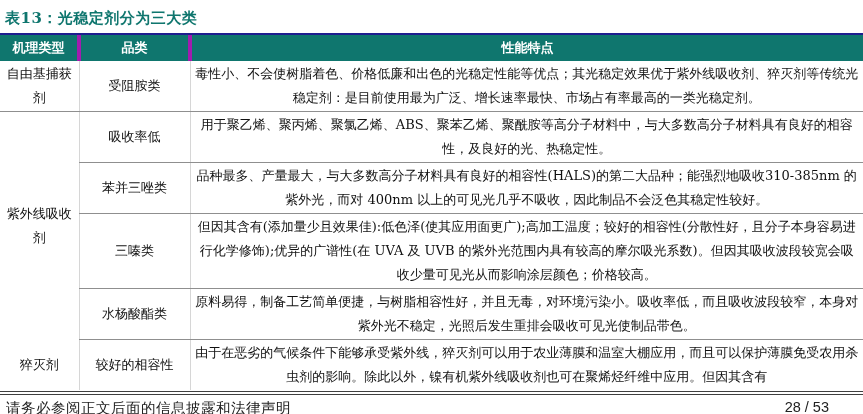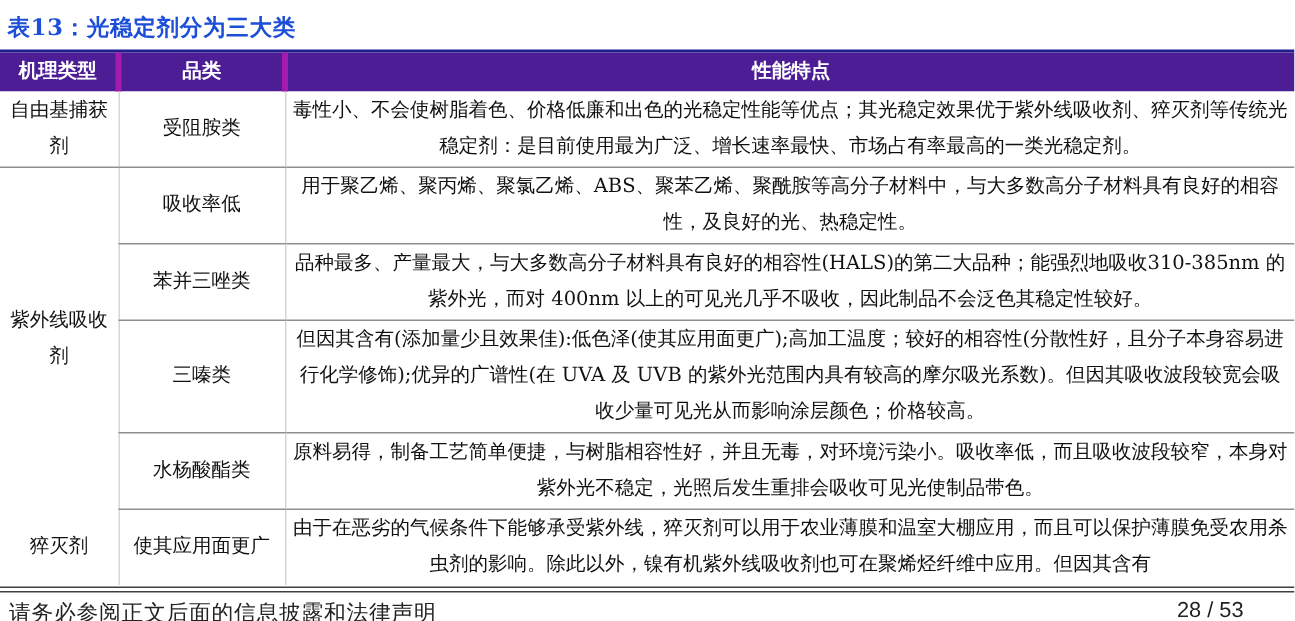--- a/index.html
+++ b/index.html
@@ -3,21 +3,21 @@
 <meta charset="utf-8">
 <style>
   * { margin: 0; padding: 0; box-sizing: border-box; }
   html, body { width: 863px; height: 414px; overflow: hidden; background: #ffffff; }
   body { font-family: "DejaVu Serif", "Liberation Serif", serif; color: #111; position: relative; }
 
   .page-title {
     margin: 9px 0 0 5px;
     font-size: 15px;
     font-weight: bold;
-    color: #1d4ed8;
+    color: #0f766e;
     letter-spacing: 0.5px;
   }
   .title-rule {
     margin-top: 5px;
     height: 0;
     border-top: 2px solid #1e1e8f;
   }
 
   table.stab-table {
     width: 863px;
@@ -29,21 +29,21 @@
     text-align: center;
     font-size: 13px;
     line-height: 24px;
     padding: 1px 4px;
   }
   .col-mech { width: 79px; }
   .col-cat  { width: 111px; }
   .col-feat { width: 673px; }
 
   thead th {
-    background: #4c1d95;
+    background: #0f766e;
     color: #ffffff;
     font-weight: bold;
     height: 25px;
     line-height: 23px;
     font-size: 13.5px;
   }
   thead th + th { border-left: 4px solid #a21caf; }
 
   tbody td { background: #ffffff; }
   tbody td.v-sep { border-left: 1px solid #d6d6d6; }
@@ -115,21 +115,21 @@
     <tr>
       <td class="cat v-sep row-line">三嗪类</td>
       <td class="feat v-sep row-line">但因其含有(添加量少且效果佳):低色泽(使其应用面更广);高加工温度；较好的相容性(分散性好，且分子本身容易进行化学修饰);优异的广谱性(在 UVA 及 UVB 的紫外光范围内具有较高的摩尔吸光系数)。但因其吸收波段较宽会吸收少量可见光从而影响涂层颜色；价格较高。</td>
     </tr>
     <tr class="group-end">
       <td class="cat v-sep">水杨酸酯类</td>
       <td class="feat v-sep">原料易得，制备工艺简单便捷，与树脂相容性好，并且无毒，对环境污染小。吸收率低，而且吸收波段较窄，本身对紫外光不稳定，光照后发生重排会吸收可见光使制品带色。</td>
     </tr>
     <tr>
       <td class="mech">猝灭剂</td>
-      <td class="cat v-sep">使其应用面更广</td>
+      <td class="cat v-sep">较好的相容性</td>
       <td class="feat v-sep">由于在恶劣的气候条件下能够承受紫外线，猝灭剂可以用于农业薄膜和温室大棚应用，而且可以保护薄膜免受农用杀虫剂的影响。除此以外，镍有机紫外线吸收剂也可在聚烯烃纤维中应用。但因其含有</td>
     </tr>
   </tbody>
 </table>
 
 <div class="footer">
   <div class="footer-rule"></div>
   <div class="footer-row">
     <span class="footer-disclaimer">请务必参阅正文后面的信息披露和法律声明</span>
     <span class="footer-page">28 / 53</span>

